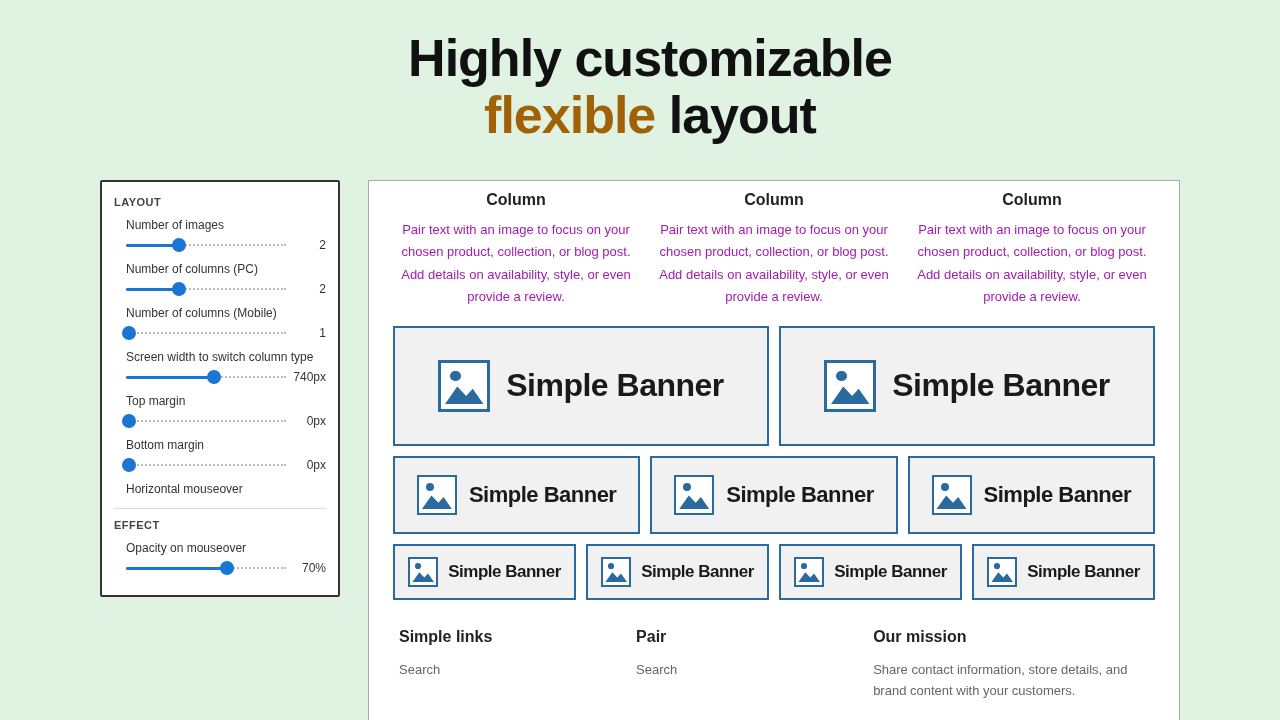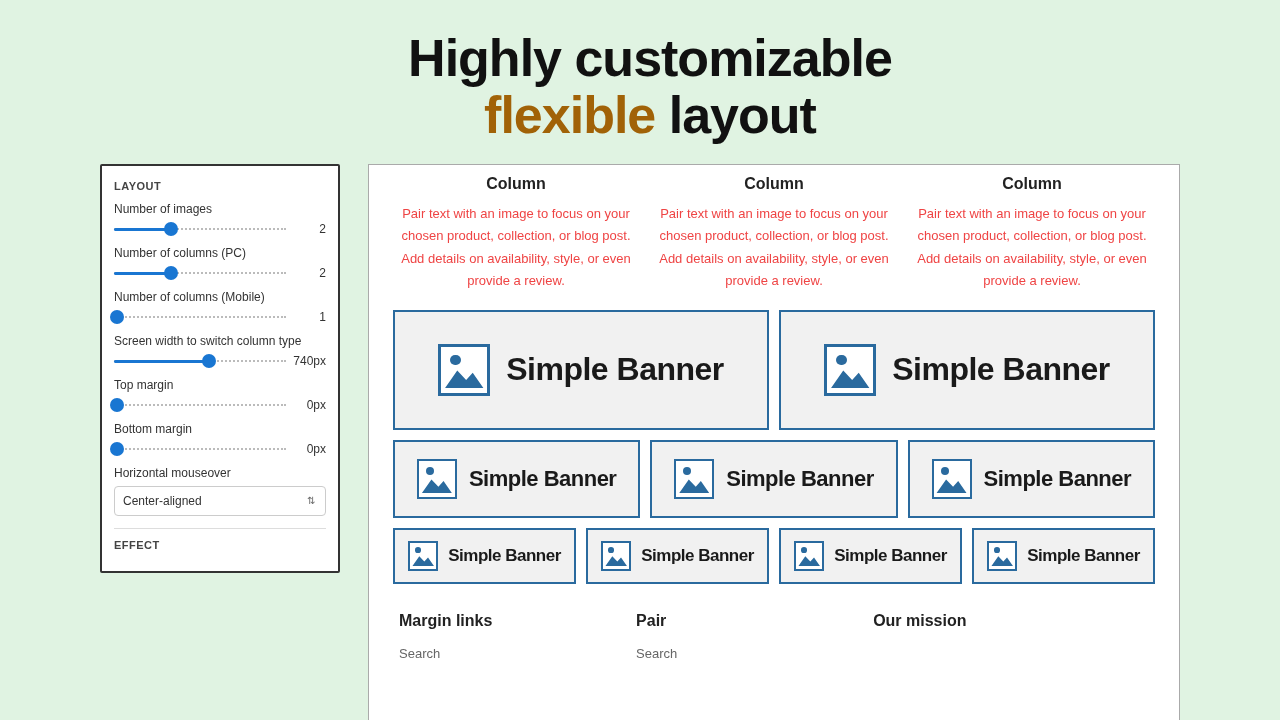--- a/index.html
+++ b/index.html
@@ -7,21 +7,21 @@
     background: #e0f3e2;
     font-family: -apple-system, BlinkMacSystemFont, "Segoe UI", Arial, sans-serif;
     width: 1280px;
     height: 720px;
     overflow: hidden;
     position: relative;
   }
   .hero {
     text-align: center;
     padding-top: 30px;
-    padding-bottom: 20px;
+    padding-bottom: 36px;
     margin-left: 20px;
   }
   .hero h1 {
     font-size: 52px;
     font-weight: 700;
     color: #111;
     line-height: 1.1;
     letter-spacing: -1px;
   }
   .hero .accent { color: #a16207; }
@@ -48,21 +48,21 @@
     letter-spacing: 0.5px;
     color: #444;
     margin-bottom: 10px;
     text-transform: uppercase;
   }
   .divider {
     border: none;
     border-top: 1px solid #ddd;
     margin: 12px 0 10px 0;
   }
-  .control { margin-bottom: 10px; }
+  .control { margin-bottom: 10px; margin-left: 12px; }
   .control-label {
     font-size: 12px;
     color: #333;
     margin-bottom: 6px;
     display: block;
   }
   .slider-row {
     display: flex;
     align-items: center;
     gap: 6px;
@@ -137,21 +137,21 @@
   }
   .col { flex: 1; text-align: center; }
   .col-head {
     font-size: 16px;
     font-weight: 700;
     color: #222;
     margin-bottom: 10px;
   }
   .col-body {
     font-size: 13px;
-    color: #ef4444;
+    color: #a21caf;
     line-height: 1.7;
     padding: 0 4px;
   }
 
   .banner-grid { padding: 18px 24px 0 24px; }
   .banner-row { display: flex; gap: 10px; margin-bottom: 10px; }
   .banner {
     flex: 1;
     border: 2px solid #2a6a9e;
     background: #f1f1f1;
@@ -300,30 +300,37 @@
             <div class="track-fill" style="width:2%"></div>
             <div class="thumb" style="left:2%"></div>
         </div>
         <span class="slider-value">0px</span>
       </div>
     </div>
 
 
     <div class="control">
       <span class="control-label">Horizontal mouseover</span>
-      <div class="select">
-        <span>Center-aligned</span>
-        <span class="select-caret">⇅</span>
-      </div>
     </div>
 
     <hr class="divider">
 
     <div class="sec-header">EFFECT</div>
 
+    <div class="control">
+      <span class="control-label">Opacity on mouseover</span>
+      <div class="slider-row">
+        <div class="slider-track">
+          <div class="track-bg"></div>
+            <div class="track-fill" style="width:63%"></div>
+            <div class="thumb" style="left:63%"></div>
+        </div>
+        <span class="slider-value">70%</span>
+      </div>
+    </div>
   </div>
 
   <div class="preview">
     <div class="cols">
       <div class="col">
         <div class="col-head">Column</div>
         <div class="col-body">Pair text with an image to focus on your chosen product, collection, or blog post. Add details on availability, style, or even provide a review.</div>
       </div>
       <div class="col">
         <div class="col-head">Column</div>
@@ -402,26 +409,27 @@
               <div class="ph-sun"></div>
               <div class="ph-mtn"></div>
             </div>
           <div class="banner-text">Simple Banner</div>
         </div>
       </div>
     </div>
 
     <div class="footer-cols">
       <div class="fcol">
-        <h4>Margin links</h4>
+        <h4>Simple links</h4>
         <a>Search</a>
       </div>
       <div class="fcol">
         <h4>Pair</h4>
         <a>Search</a>
       </div>
       <div class="fcol wide">
         <h4>Our mission</h4>
+        <p>Share contact information, store details, and brand content with your customers.</p>
       </div>
     </div>
   </div>
 
 </div>
 
 </body></html>

